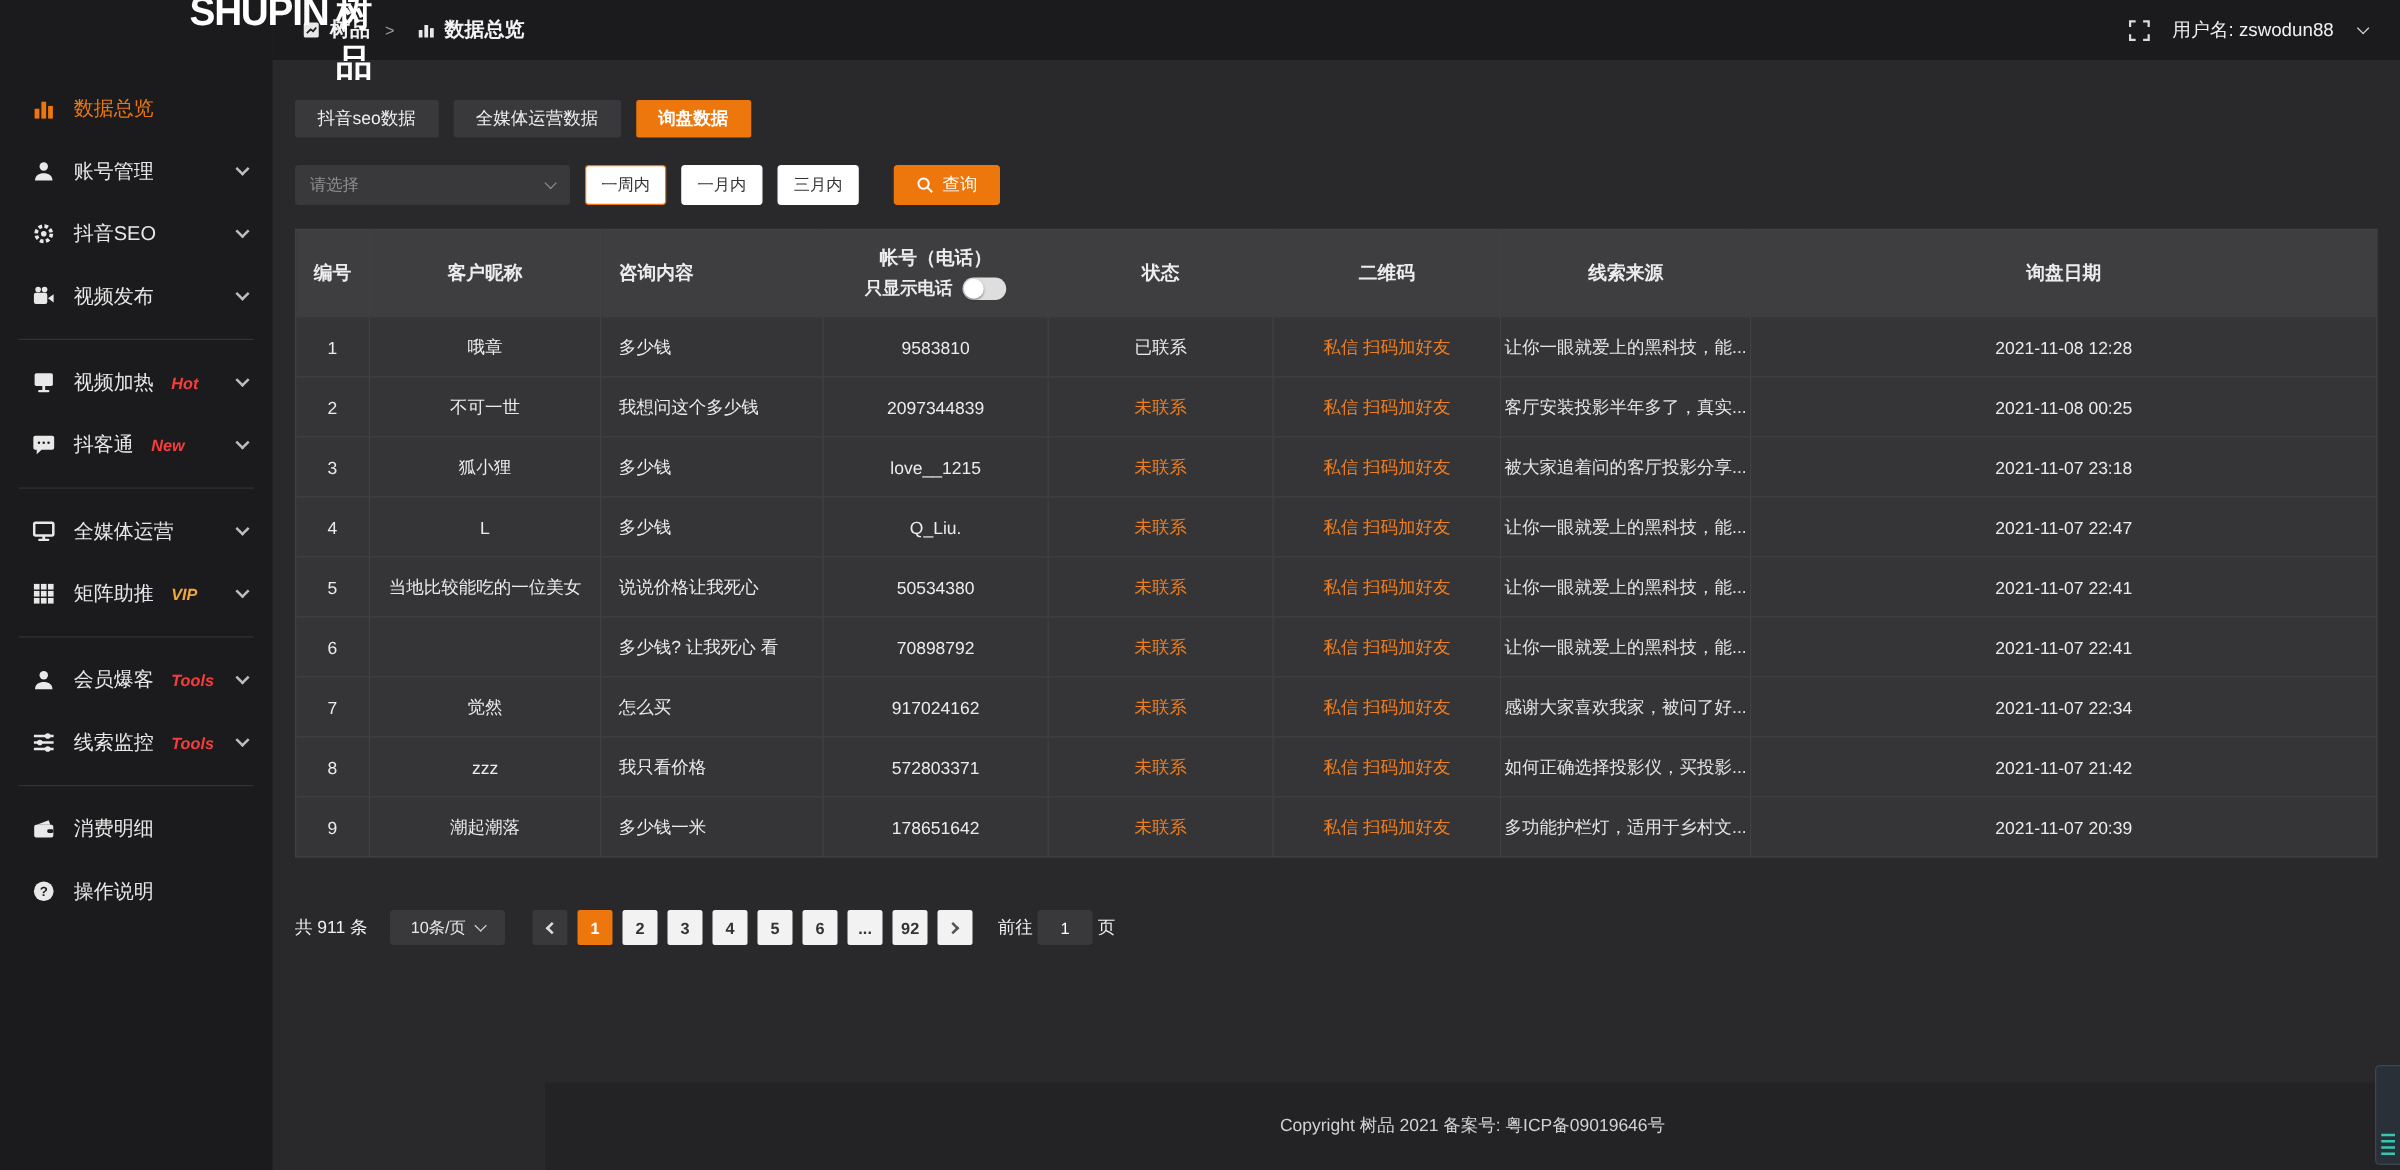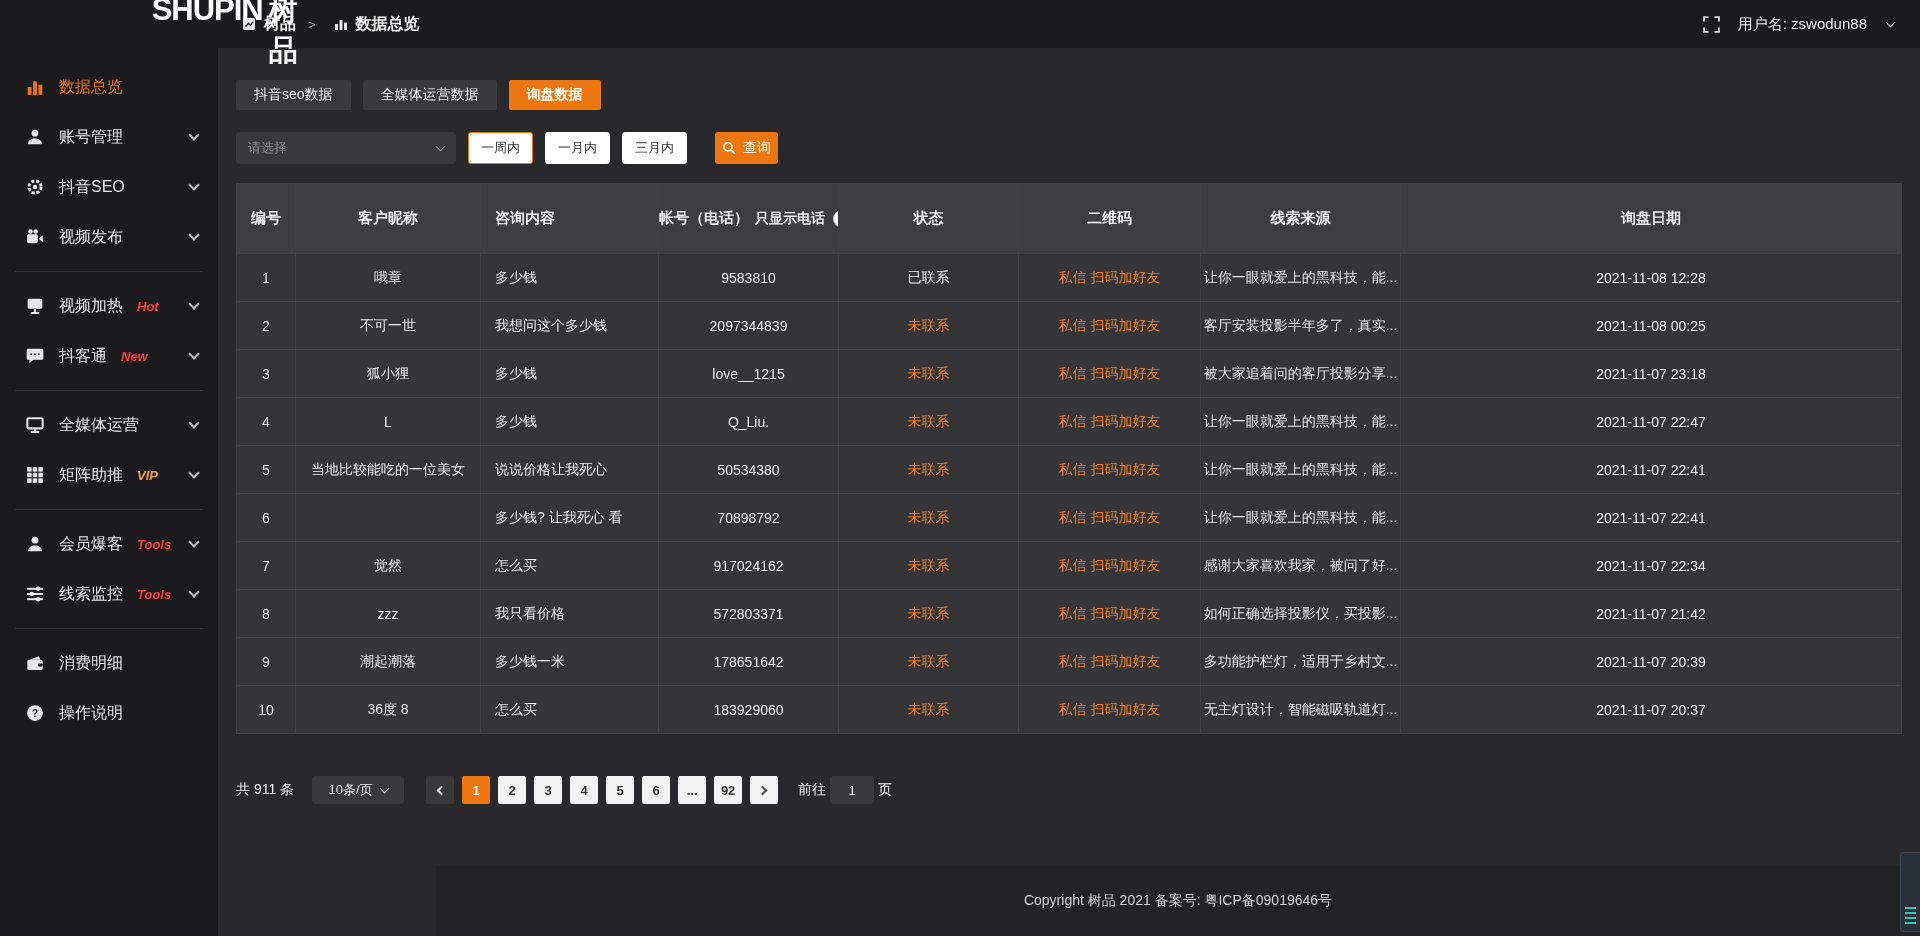--- a/index.html
+++ b/index.html
@@ -37,31 +37,31 @@
   .main { position:absolute; left:218px; top:48px; right:0; bottom:0; background:#29292b; padding:32px 18px 0 18px; }
   .tabs { display:flex; gap:12px; }
   .tab { height:30px; padding:0 18px; display:flex; align-items:center; background:#39393b; color:#f0f0f0; font-size:14px; border-radius:2px; cursor:pointer; }
   .tab.active { background:#ed770d; color:#fff; font-weight:bold; }
 
   .filters { display:flex; align-items:center; margin-top:22px; }
   .select { width:220px; height:32px; background:#39393b; border-radius:3px; display:flex; align-items:center; padding:0 12px; font-size:13px; color:#8f8f8f; cursor:pointer; }
   .select .chev-sm { margin-left:auto; border-color:#8f8f8f; }
   .pbtn { height:32px; min-width:62px; padding:0 12px; margin-left:12px; background:#fff; color:#333; font-size:13px; border:1px solid #fff; border-radius:3px; display:flex; align-items:center; justify-content:center; cursor:pointer; }
   .pbtn.sel { border:1px solid #ed770d; }
-  .qbtn { height:32px; padding:0 7px; margin-left:28px; background:#ed770d; color:#fff; font-size:14px; border-radius:3px; display:flex; align-items:center; gap:7px; cursor:pointer;justify-content:space-between; }
+  .qbtn { height:32px; padding:0 18px; margin-left:28px; background:#ed770d; color:#fff; font-size:14px; border-radius:3px; display:flex; align-items:center; gap:7px; cursor:pointer;justify-content:space-between; }
 
   
   table { border-collapse:collapse; table-layout:fixed; width:1666px; margin-top:19px; background:#353538; }
   th,td { border:1px solid #414144; font-size:14px; text-align:center; color:#ececec; overflow:hidden; white-space:nowrap; }
   thead th { background:#3e3e41; height:70px; font-weight:bold; font-size:15px; }
   tbody td { height:48px; }
   th.al, td.al { text-align:left; padding-left:14px; }
   .status { color:#ececec; }
   .status.pending { color:#ee7e20; }
-  .acct-head { display:flex; flex-direction:row; align-items:center; gap:6px; }
+  .acct-head { display:flex; flex-direction:column; align-items:center; gap:6px; }
   .acct-sub { display:flex; align-items:center; gap:8px; font-size:14px; font-weight:bold; }
   .toggle { width:35px; height:18px; border-radius:9px; background:#dedede; position:relative; cursor:pointer; flex:0 0 35px; }
   .toggle::after { content:''; position:absolute; left:1px; top:1px; width:16px; height:16px; border-radius:50%; background:#fff; box-shadow:0 1px 2px rgba(0,0,0,.45); }
   .qr-link { color:#ee7e20; cursor:pointer; }
   .src-link { color:#e5e5e5; cursor:pointer; }
 
   
   .pager { display:flex; align-items:center; margin-top:42px; font-size:14px; }
   .total { color:#f0f0f0; margin-right:18px; }
   .pp-select { width:92px; height:28px; background:#39393b; border-radius:3px; display:flex; align-items:center; justify-content:center; gap:8px; font-size:13px; color:#e8e8e8; cursor:pointer; margin-right:22px; }
@@ -429,30 +429,20 @@
         <tr>
           <td>9</td>
           <td>潮起潮落</td>
           <td class="al">多少钱一米</td>
           <td>178651642</td>
           <td><span class="status pending">未联系</span></td>
           <td><span class="qr-link">私信 扫码加好友</span></td>
           <td><span class="src-link">多功能护栏灯，适用于乡村文...</span></td>
           <td>2021-11-07 20:39</td>
         </tr>
-        <tr>
-          <td>10</td>
-          <td>36度 8</td>
-          <td class="al">怎么买</td>
-          <td>183929060</td>
-          <td><span class="status pending">未联系</span></td>
-          <td><span class="qr-link">私信 扫码加好友</span></td>
-          <td><span class="src-link">无主灯设计，智能磁吸轨道灯...</span></td>
-          <td>2021-11-07 20:37</td>
-        </tr>
       </tbody>
   </table>
 
   <div class="pager">
     <span class="total">共 911 条</span>
     <div class="pp-select">
       <span>10条/页</span>
       <span class="chev-sm"></span>
     </div>
     <div class="pg nav-dark">

